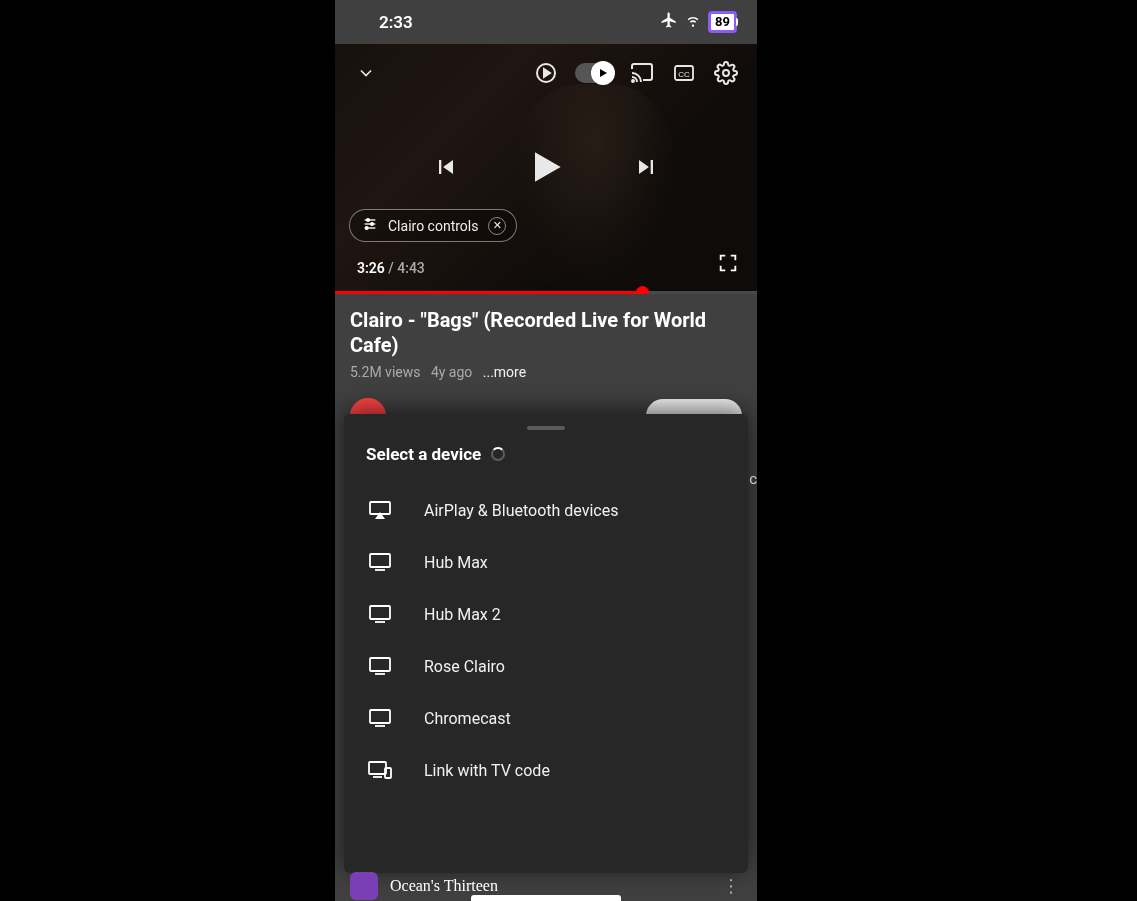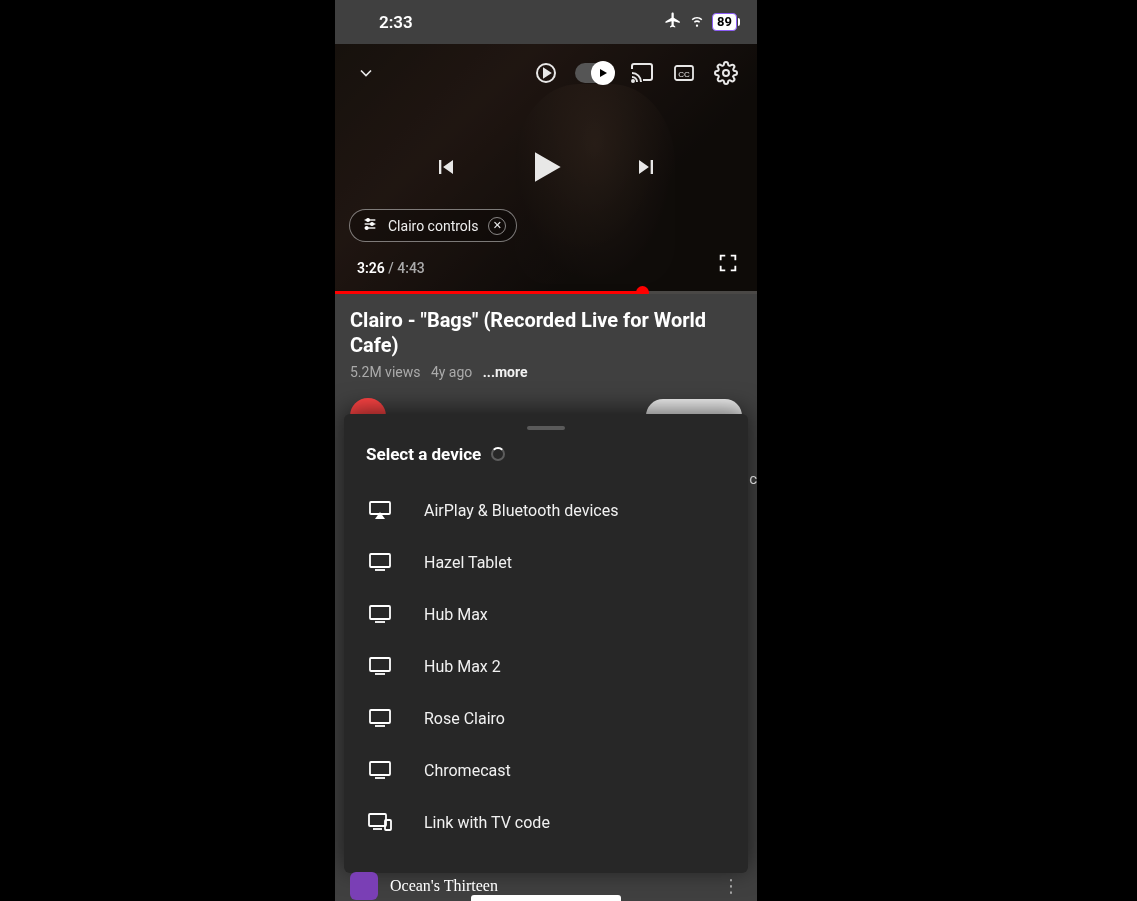--- a/index.html
+++ b/index.html
@@ -28,21 +28,21 @@
     justify-content: space-between;
     padding: 0 20px 0 44px;
     color: #fff;
     font-weight: 600;
     font-size: 17px;
     position: relative;
     z-index: 5;
   }
   .status-right { display: flex; align-items: center; gap: 6px; }
   .battery-box {
-    border: 1px solid #8b5cf6;
+    border: 3px solid #8b5cf6;
     border-radius: 4px;
     padding: 0 4px;
     font-size: 13px;
     font-weight: 700;
     background: #fff;
     color: #000;
     line-height: 16px;
     position: relative;
   }
   .battery-box::after {
@@ -106,21 +106,21 @@
     position:absolute; left:0; right:0; bottom:0; height:3px; background:rgba(255,255,255,0.25);
   }
   .progress-fill { height:100%; background:#ff0000; width:73%; position:relative; }
   .progress-knob {
     position:absolute; right:-6px; top:-5px; width:13px; height:13px; background:#ff0000; border-radius:50%;
   }
   
   .below { padding: 14px 15px 0 15px; color:#fff; }
   .title { font-size:20px; font-weight:700; line-height:1.25; }
   .meta { margin-top:6px; font-size:14px; color:#aaa; }
-  .meta .more { color:#f1f1f1; font-weight:700;margin-top:8px; }
+  .meta .more { color:#f1f1f1; font-weight:400;margin-top:8px; }
   .channel-row {
     margin-top:18px; display:flex; align-items:center; gap:10px;
   }
   .avatar { width:36px; height:36px; border-radius:50%; background:#ff4444; }
   .sub-btn { margin-left:auto; background:#f1f1f1; color:#0f0f0f; border-radius:18px; height:34px; width:96px; }
   
   .next-row {
     position:absolute; bottom:0; left:0; right:0; height:30px;
     display:flex; align-items:center; padding:0 15px; gap:12px; color:#fff;font-family:Liberation Serif, serif;
   }
@@ -317,29 +317,20 @@
           </span>
           <span>AirPlay &amp; Bluetooth devices</span>
         </div>
         <div class="device-item">
           <span class="device-icon">
             <svg width="24" height="20" viewBox="0 0 24 20" fill="none" stroke="#fff" stroke-width="1.8">
               <rect x="2" y="2" width="20" height="13" rx="1"></rect>
               <line x1="7" y1="18" x2="17" y2="18"></line>
             </svg>
           </span>
-          <span>Hazel Tablet</span>
-        </div>
-        <div class="device-item">
-          <span class="device-icon">
-            <svg width="24" height="20" viewBox="0 0 24 20" fill="none" stroke="#fff" stroke-width="1.8">
-              <rect x="2" y="2" width="20" height="13" rx="1"></rect>
-              <line x1="7" y1="18" x2="17" y2="18"></line>
-            </svg>
-          </span>
           <span>Hub Max</span>
         </div>
         <div class="device-item">
           <span class="device-icon">
             <svg width="24" height="20" viewBox="0 0 24 20" fill="none" stroke="#fff" stroke-width="1.8">
               <rect x="2" y="2" width="20" height="13" rx="1"></rect>
               <line x1="7" y1="18" x2="17" y2="18"></line>
             </svg>
           </span>
           <span>Hub Max 2</span>

